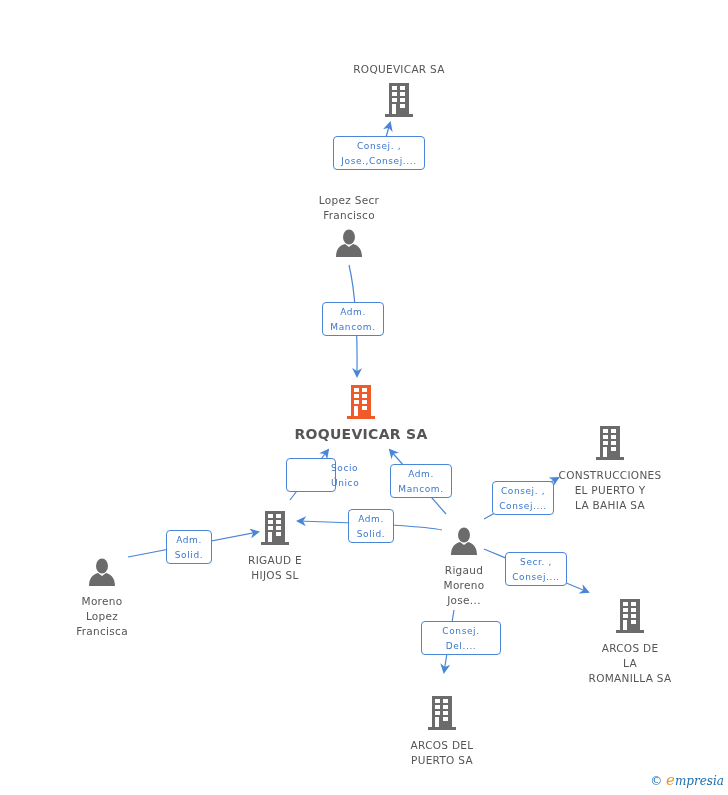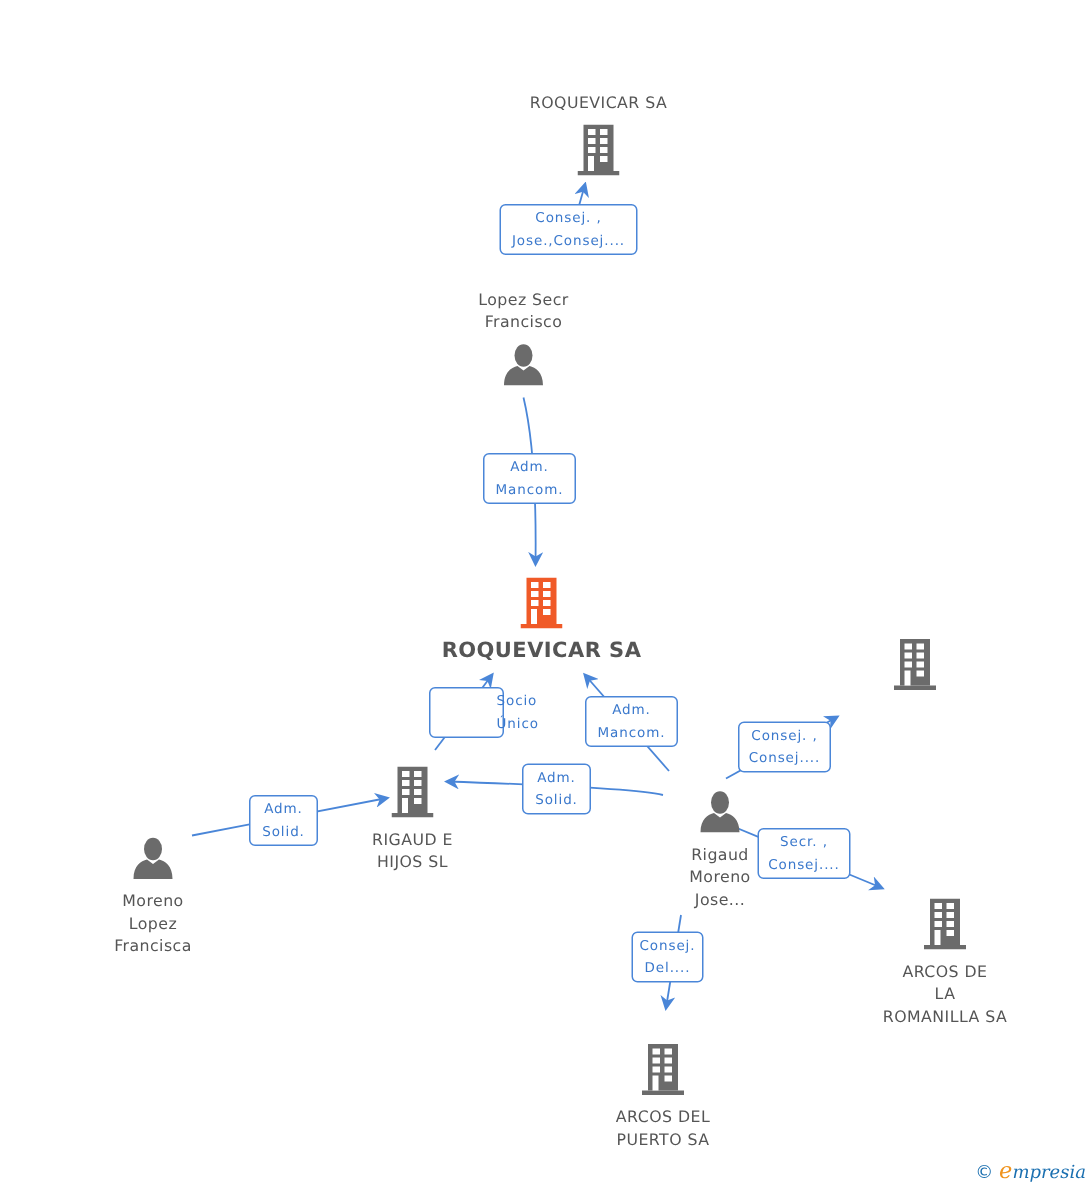--- a/index.html
+++ b/index.html
@@ -119,21 +119,21 @@
   <svg width="28" height="28" viewBox="0 0 28 28">
     <ellipse cx="14" cy="8" rx="6" ry="7.5" fill="#6b6b6b"></ellipse>
     <path d="M1,28 C1,19 6,16 10,15 L14,18 L18,15 C22,16 27,19 27,28 Z" fill="#6b6b6b"></path>
   </svg></span>
       <div class="node-label" style="margin-top: 4px;">
         <div>Moreno</div>
         <div>Lopez</div>
         <div>Francisca</div>
       </div>
     </div>
-    <div class="node" style="width: 140px; top: 527px; left: 410px;">
+    <div class="node" style="width: 140px; top: 527px; left: 394px;">
       <span class="icon">
   <svg width="28" height="28" viewBox="0 0 28 28">
     <ellipse cx="14" cy="8" rx="6" ry="7.5" fill="#6b6b6b"></ellipse>
     <path d="M1,28 C1,19 6,16 10,15 L14,18 L18,15 C22,16 27,19 27,28 Z" fill="#6b6b6b"></path>
   </svg></span>
       <div class="node-label" style="margin-top: 4px;">
         <div>Rigaud</div>
         <div>Moreno</div>
         <div>Jose...</div>
       </div>
@@ -147,20 +147,25 @@
       <rect x="7" y="3" width="5" height="4"></rect>
             <rect x="15" y="3" width="5" height="4"></rect>
       <rect x="7" y="9" width="5" height="4"></rect>
             <rect x="15" y="9" width="5" height="4"></rect>
       <rect x="7" y="15" width="5" height="4"></rect>
             <rect x="15" y="15" width="5" height="4"></rect>
       <rect x="7" y="21" width="4" height="10"></rect>
             <rect x="15" y="21" width="5" height="4"></rect>
     </g>
   </svg></span>
+      <div class="node-label" style="margin-top: 4px;">
+        <div>CONSTRUCCIONES</div>
+        <div>EL PUERTO Y</div>
+        <div>LA BAHIA SA</div>
+      </div>
     </div>
     <div class="node" style="width: 140px; top: 599px; left: 560px;">
       <span class="icon">
   <svg width="28" height="34" viewBox="0 0 28 34">
     <rect x="4" y="0" width="20" height="31" fill="#6b6b6b"></rect>
     <rect x="0" y="31" width="28" height="3" fill="#6b6b6b"></rect>
     <g fill="#ffffff">
       <rect x="7" y="3" width="5" height="4"></rect>
             <rect x="15" y="3" width="5" height="4"></rect>
       <rect x="7" y="9" width="5" height="4"></rect>
@@ -225,21 +230,21 @@
       <span>Solid.</span>
     </div>
     <div class="edge-label" style="left: 492px; top: 481px; width: 62px; height: 34px; border-color: rgb(74, 134, 216); color: rgb(58, 120, 204);">
       <span>Consej. ,</span>
       <span>Consej....</span>
     </div>
     <div class="edge-label" style="left: 505px; top: 552px; width: 62px; height: 34px; border-color: rgb(74, 134, 216); color: rgb(58, 120, 204);">
       <span>Secr. ,</span>
       <span>Consej....</span>
     </div>
-    <div class="edge-label" style="left: 421px; top: 621px; width: 48px; height: 34px; border-color: rgb(74, 134, 216); color: rgb(58, 120, 204);">
+    <div class="edge-label" style="left: 421px; top: 621px; width: 80px; height: 34px; border-color: rgb(74, 134, 216); color: rgb(58, 120, 204);">
       <span>Consej.</span>
       <span>Del....</span>
     </div>
   </div>
 
 <div class="footer">
   <span>©</span>
   <span class="brand"><span class="e">e</span><span>mpresia</span></span>
 </div>
 

